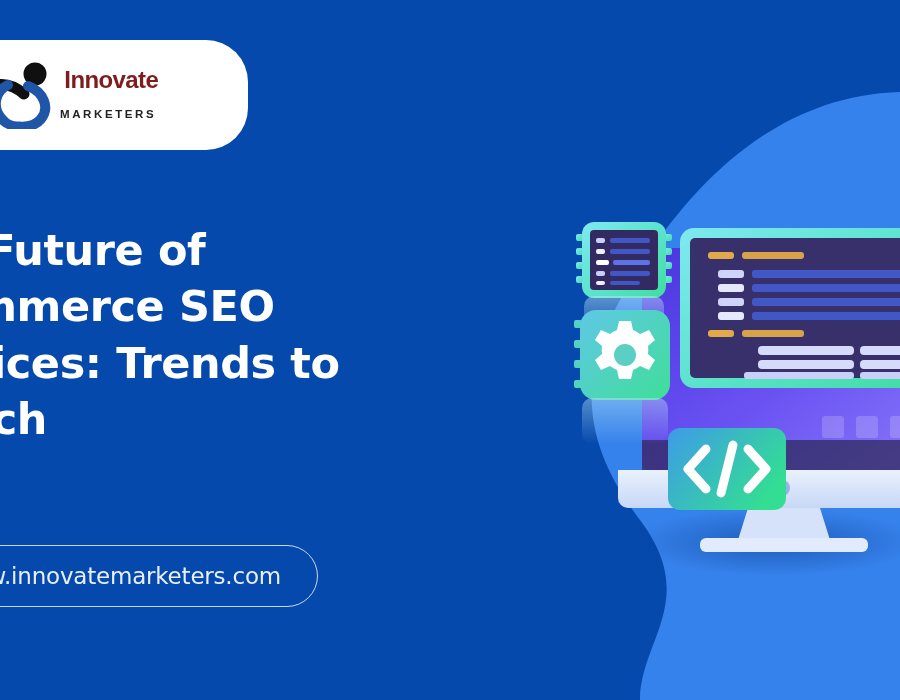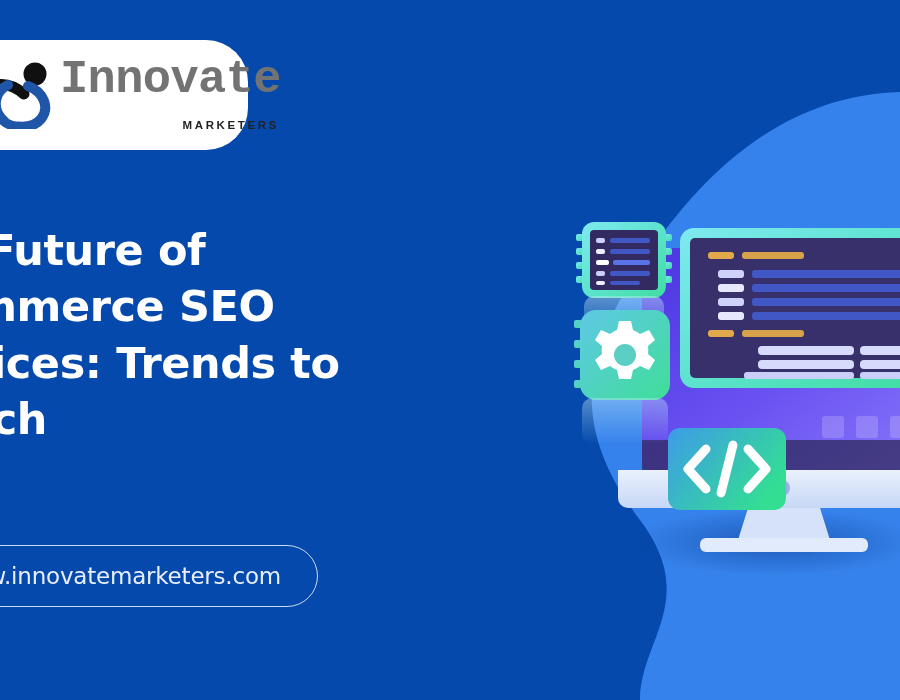--- a/index.html
+++ b/index.html
@@ -50,24 +50,24 @@
     margin-right: 4px;
   }
   .logo-wordmark {
     display: flex;
     flex-direction: column;
     align-items: flex-end;
     line-height: 1;
     padding-bottom: 2px;
   }
   .logo-name {
-    font-family: Liberation Mono, monospace;
-    font-size: 47px;
+    font-family: Liberation Sans, sans-serif;
+    font-size: 24px;
     font-weight: 700;
-    color: #737373;
+    color: #7f1d1d;
     letter-spacing: -0.6px;
     line-height: 1;
   }
   .logo-sub {
     font-family: "Liberation Sans", sans-serif;
     font-size: 11.5px;
     font-weight: 600;
     color: #222222;
     letter-spacing: 2.6px;
     margin-top: 17px;

